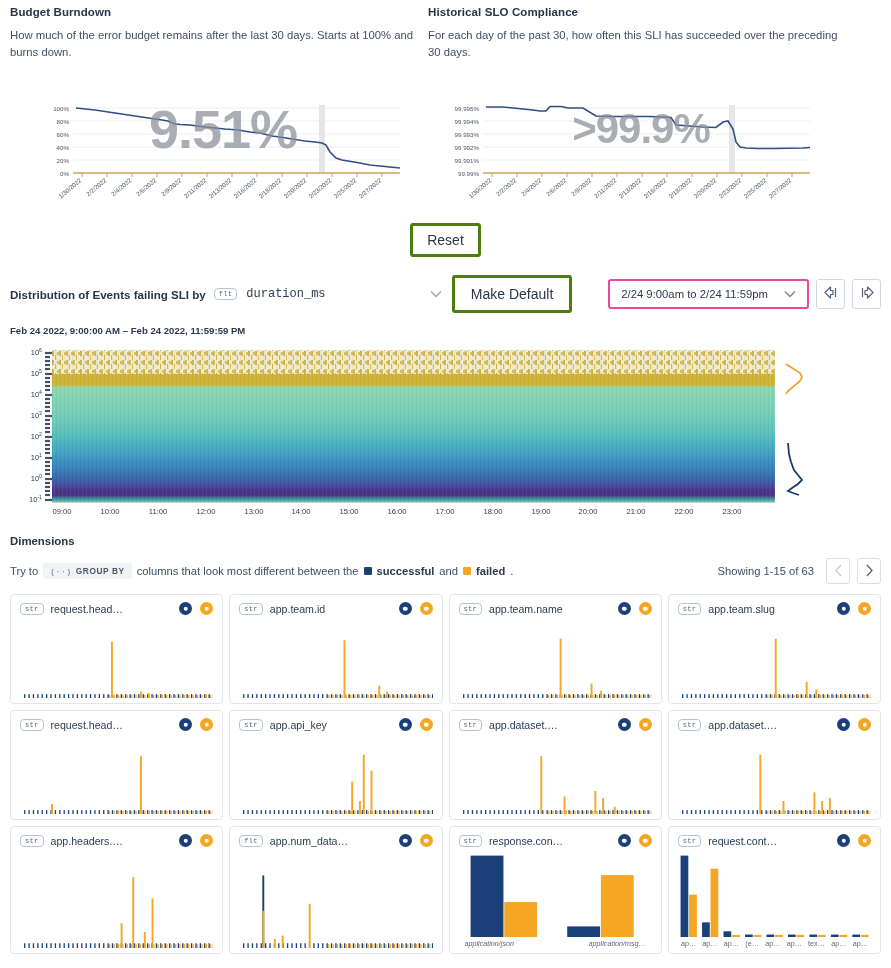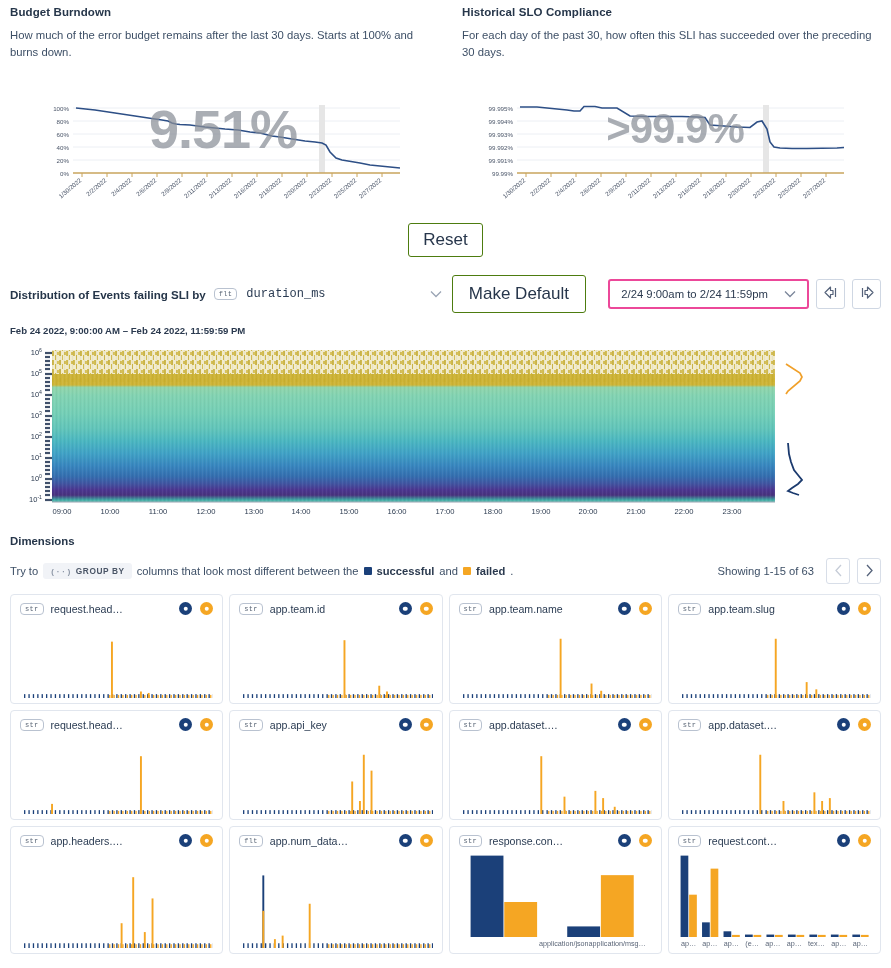--- a/index.html
+++ b/index.html
@@ -7,21 +7,21 @@
     margin: 0; padding: 0;
     width: 891px; height: 968px;
     background: #ffffff;
     font-family: "Liberation Sans", sans-serif;
     color: #2a3f5f;
     overflow: hidden;
   }
   .page { width: 891px; height: 968px; position: relative; }
 
   
-  .top-panels { display: flex; padding: 6px 10px 0 10px; gap: 34px; }
+  .top-panels { display: flex; padding: 6px 10px 0 10px; }
   .panel { width: 418px; }
   .panel-title {
     font-size: 11.5px; font-weight: bold; color: #26364a;
     margin: 0 0 9px 0; letter-spacing: .1px;
   }
   .panel-desc {
     font-size: 11.3px; color: #3d4f66; line-height: 17px;
     margin: 0; max-width: 412px;
   }
 
@@ -33,22 +33,22 @@
     pointer-events: none; z-index: 3; line-height: 60px;
   }
   .spark-big.small { font-size: 42px; }
   .spark-svg { position: absolute; left: 0; top: 0; z-index: 2; }
   .ylab { font-size: 6.2px; fill: #4a5568; }
   .xlab { font-size: 6.2px; fill: #4a5568; }
 
   
   .reset-row { text-align: center; margin-top: 6px; }
   .btn {
-    display: inline-block; background: #fff; border: 1px solid #4d7c0f;
-    border-radius: 3px; font-size: 17px; color: #27364b;
+    display: inline-block; background: #fff; border: 3px solid #4d7c0f;
+    border-radius: 3px; font-size: 14px; color: #27364b;
     padding: 6px 14px; cursor: pointer; font-family: "Liberation Sans", sans-serif;
   }
 
   
   .dist-bar {
     display: flex; align-items: center; padding: 0 10px; margin-top: 18px; gap: 0;
   }
   .dist-label { font-size: 11.6px; font-weight: bold; color: #26364a; white-space: nowrap; text-align: right; }
   .type-badge {
     display: inline-block; border: 1px solid #b9c2d0; border-radius: 4px;
@@ -133,21 +133,21 @@
   .donut::after {
     content: ""; position: absolute; left: 50%; top: 50%;
     width: 4.5px; height: 4.5px; border-radius: 50%; background: #fff;
     transform: translate(-50%, -50%);
   }
   .card-chart { flex: 1; position: relative; margin-top: 3px; }
   .card-xlabels {
     display: flex; font-size: 7.2px; color: #5b6678; margin-top: 2px;
     justify-content: space-around;
   }
-  .card-xlabels.two { justify-content: flex-end; padding: 0 6px; }
+  .card-xlabels.two { justify-content: space-between; padding: 0 6px; font-style: italic; }
   .card-xlabels span { white-space: nowrap; overflow: hidden; }
 </style>
 </head>
 <body>
 
 <div class="page">
 
   <div class="top-panels">
 
     <div class="panel">

